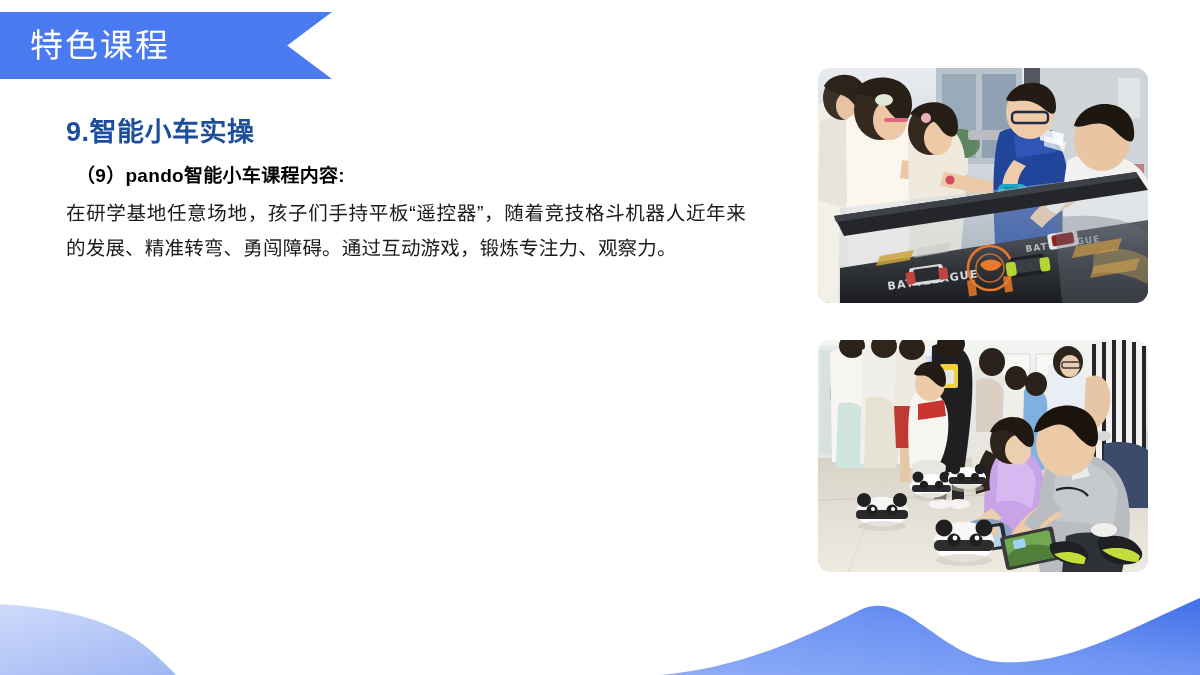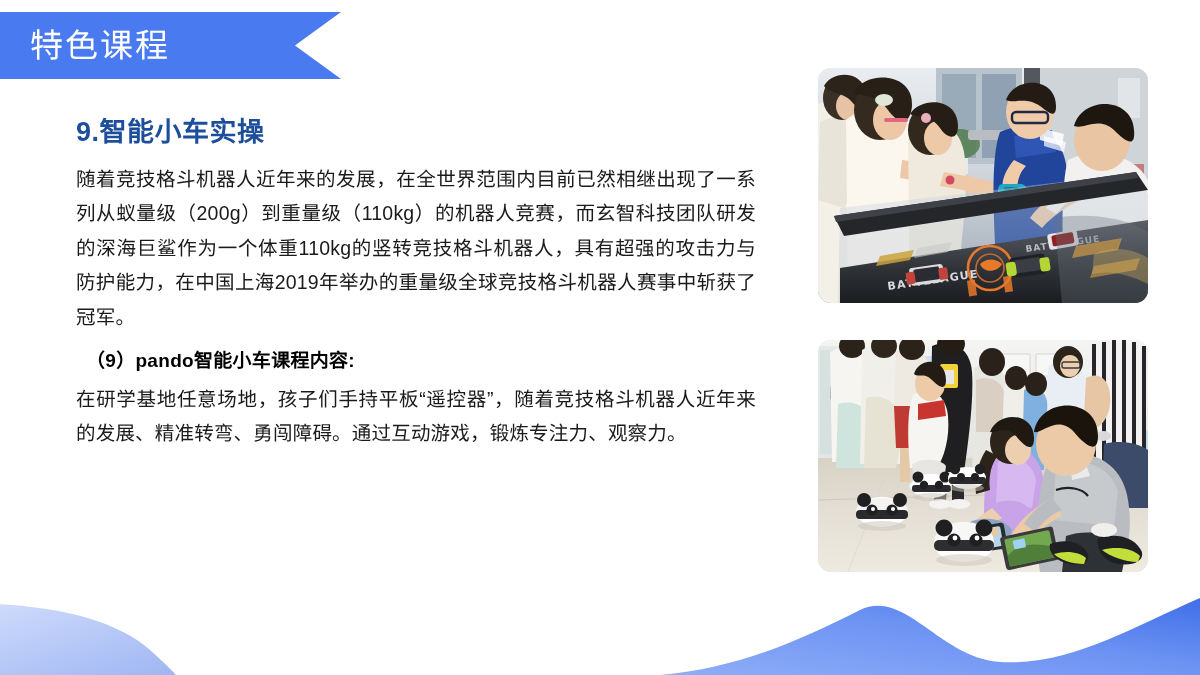--- a/index.html
+++ b/index.html
@@ -34,21 +34,20 @@
   }
 
   
   .ribbon {
     position: absolute;
     left: 0;
     top: 12px;
     width: 332px;
     height: 67px;
     z-index: 3;
-    padding-left: 9px;
   }
   .ribbon-shape {
     position: absolute;
     inset: 0;
     background: #4a7af0;
     -webkit-clip-path: polygon(0 0, 100% 0, 86.5% 50%, 100% 100%, 0 100%);
     clip-path: polygon(0 0, 100% 0, 86.5% 50%, 100% 100%, 0 100%);
   }
   .ribbon-label {
     position: absolute;
@@ -59,21 +58,21 @@
     color: #ffffff;
     font-size: 33px;
     font-weight: 400;
     letter-spacing: 2px;
     white-space: nowrap;
   }
 
   
   .content {
     position: absolute;
-    left: 76px;
+    left: 66px;
     top: 116px;
     width: 680px;
     z-index: 2;
   }
   .section-title {
     color: #1d4e9b;
     font-size: 27px;
     font-weight: bold;
     letter-spacing: 0.5px;
     margin: 0 0 12px 0;
@@ -150,21 +149,20 @@
   <div class="ribbon">
     <div class="ribbon-shape"></div>
     <div class="ribbon-label">特色课程</div>
   </div>
 
   <div class="content">
 
     <h1 class="section-title">9.智能小车实操</h1>
 
 
-    <p class="body-para gap-after">随着竞技格斗机器人近年来的发展，在全世界范围内目前已然相继出现了一系列从蚁量级（200g）到重量级（110kg）的机器人竞赛，而玄智科技团队研发的深海巨鲨作为一个体重110kg的竖转竞技格斗机器人，具有超强的攻击力与防护能力，在中国上海2019年举办的重量级全球竞技格斗机器人赛事中斩获了冠军。</p>
 
     <h2 class="sub-heading">（9）pando智能小车课程内容:</h2>
 
     <p class="body-para">在研学基地任意场地，孩子们手持平板“遥控器”，随着竞技格斗机器人近年来的发展、精准转弯、勇闯障碍。通过互动游戏，锻炼专注力、观察力。</p>
   </div>
 
   <div class="photo photo-1">
     <svg viewBox="0 0 330 235" preserveAspectRatio="xMidYMid slice" aria-hidden="true">
       <defs>
         <linearGradient id="p1bg" x1="0" y1="0" x2="0" y2="1">

